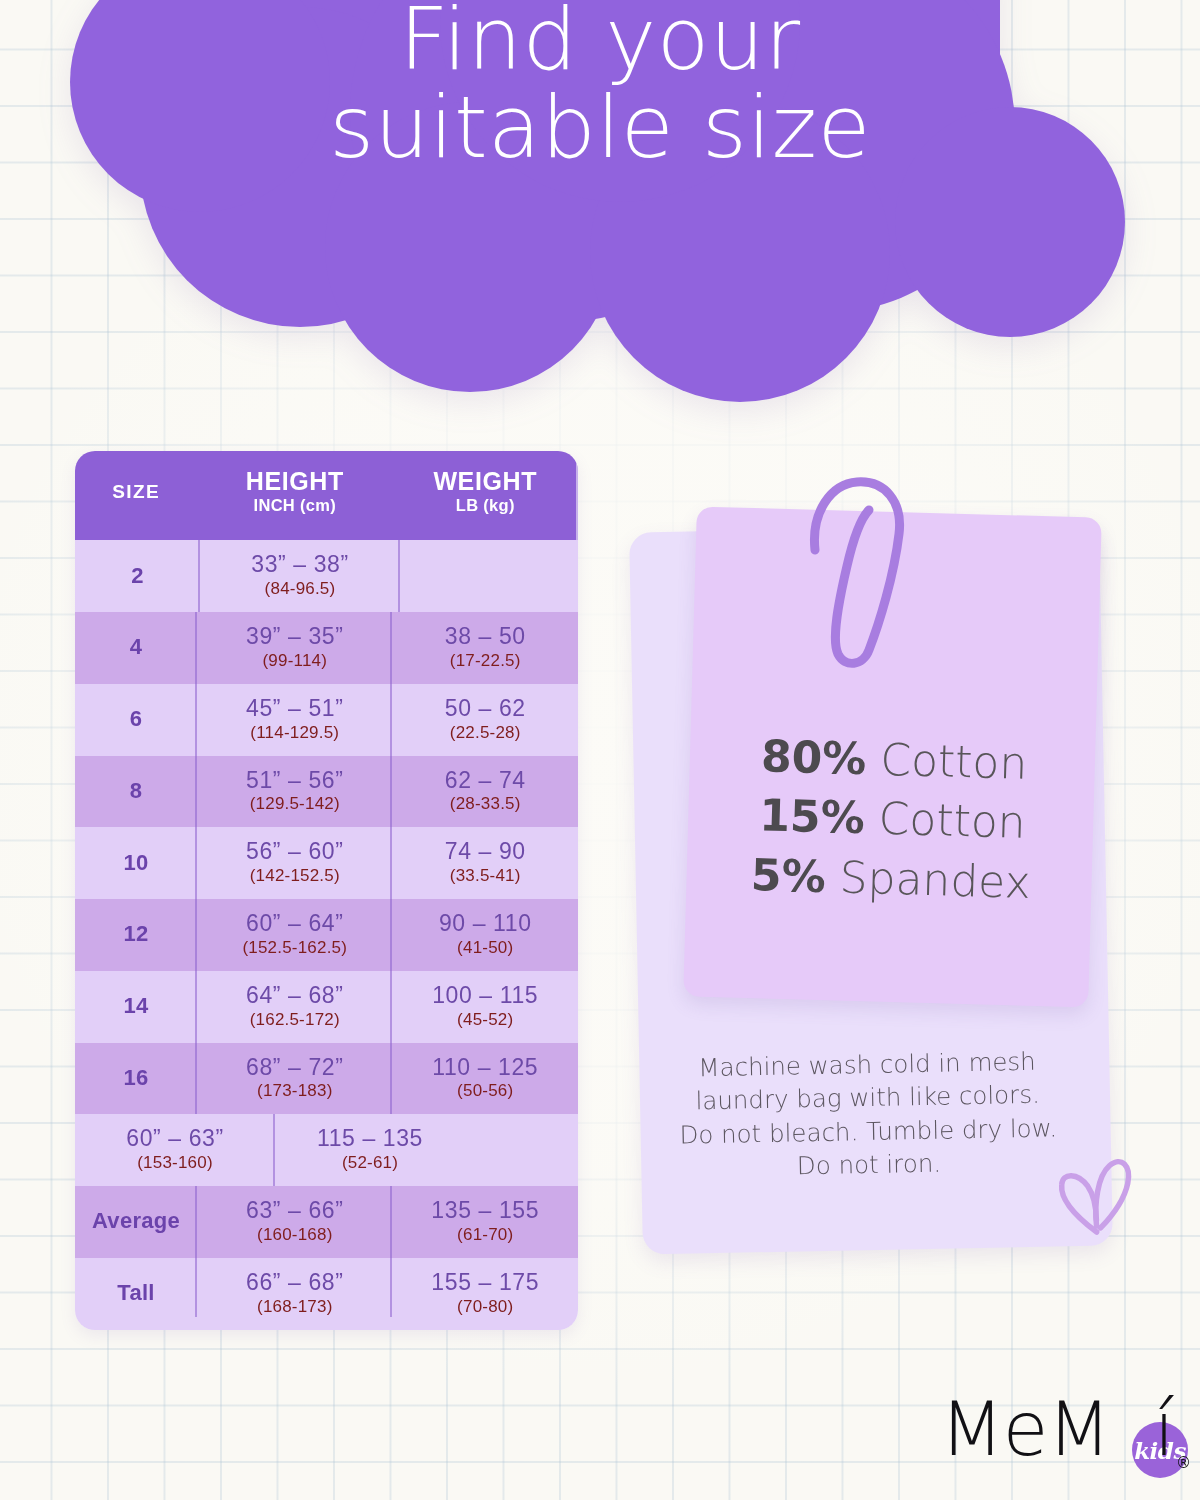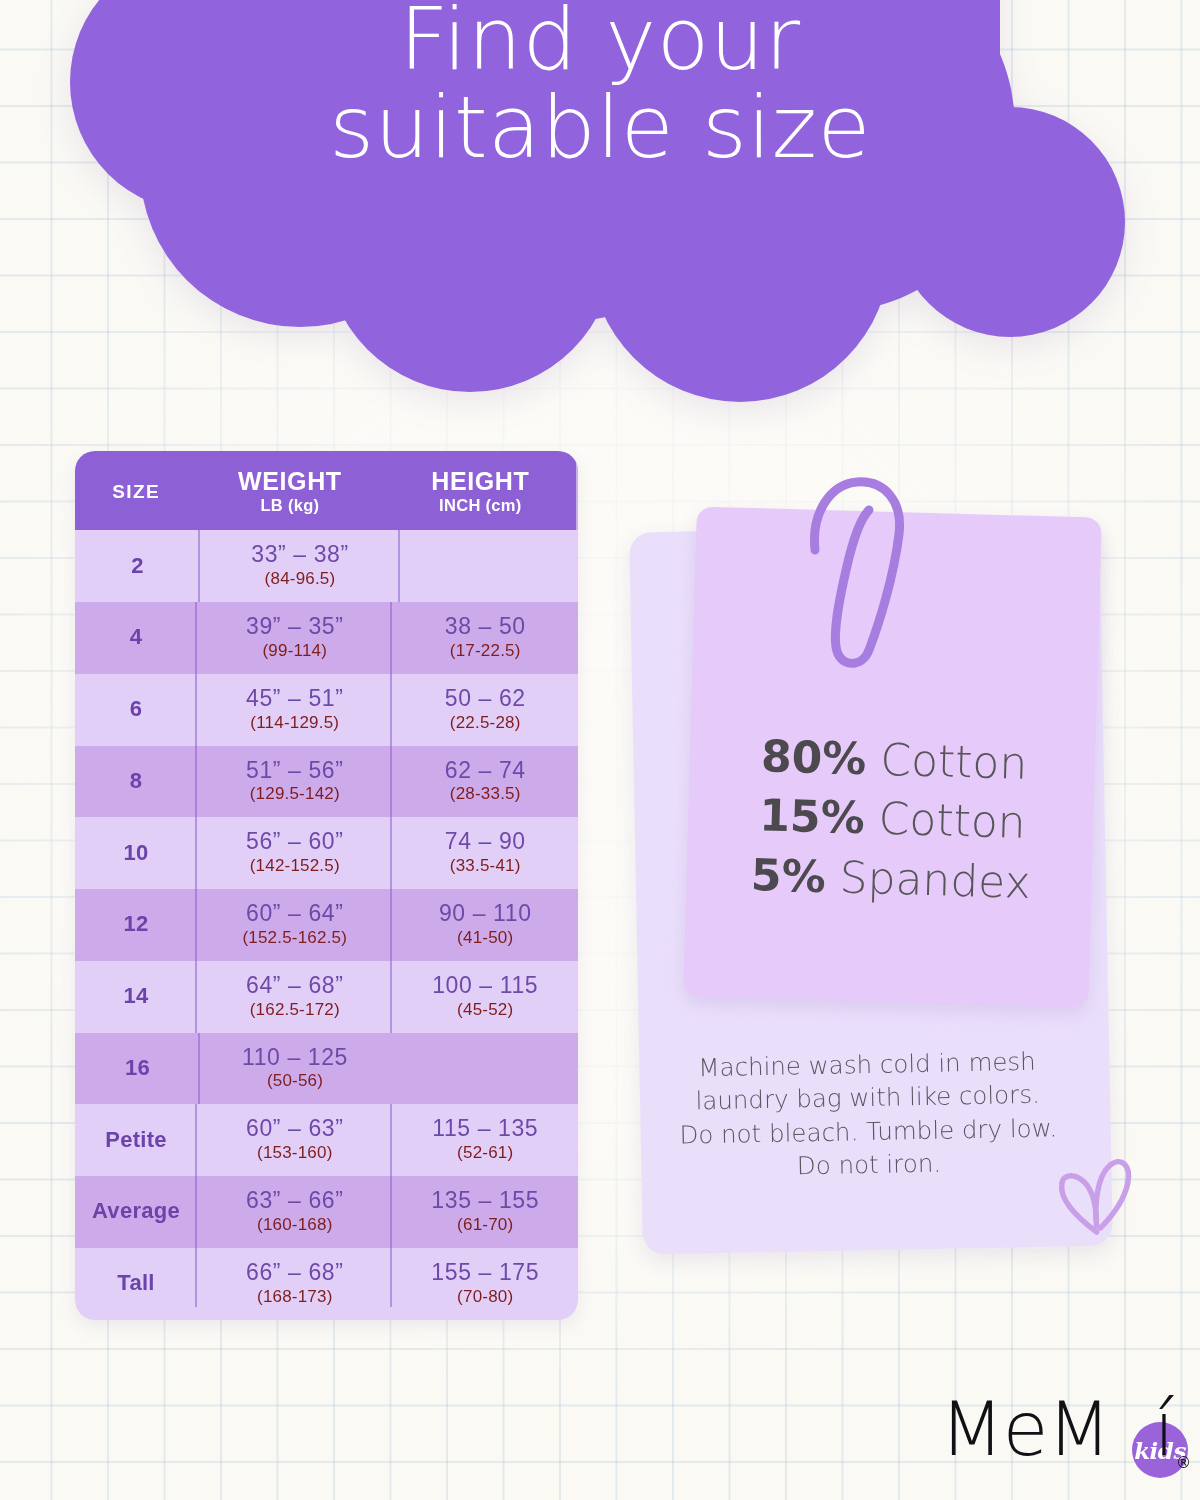--- a/index.html
+++ b/index.html
@@ -36,21 +36,21 @@
   #cloud-title .ln{display:block;}
 
   
   #size-table{
     position:absolute;left:75px;top:451px;width:503px;
     border-radius:20px;overflow:hidden;
     box-shadow:0 6px 16px rgba(130,100,180,.11);
   }
   .thead{display:flex;background:#8d60d6;}
   .thead .cell{
-    color:#fff;text-align:center;padding:17px 2px 15px;
+    color:#fff;text-align:center;padding:17px 2px 25px;
     display:flex;flex-direction:column;justify-content:center;
   }
   .th-main{font-size:25px;font-weight:bold;letter-spacing:.6px;line-height:1.05;}
   .th-sub{font-size:16.5px;font-weight:bold;letter-spacing:.3px;margin-top:2px;}
   .th-size{font-size:19px;font-weight:bold;letter-spacing:1.4px;}
 
   .trow{display:flex;position:relative;}
   .trow.odd{background:#e2cff8;}
   .trow.even{background:#cdaae9;}
   .trow .cell{
@@ -158,28 +158,28 @@
     <span class="ln">Find your</span>
     <span class="ln">suitable size</span>
   </div>
 </div>
 
 <div id="size-table">
   <div class="thead">
     <div class="cell c-size">
       <span class="th-size">SIZE</span>
     </div>
+    <div class="cell c-height">
+      <span class="th-main">HEIGHT</span>
+      <span class="th-sub">INCH (cm)</span>
+    </div>
     <div class="cell c-weight">
       <span class="th-main">WEIGHT</span>
       <span class="th-sub">LB (kg)</span>
     </div>
-    <div class="cell c-height">
-      <span class="th-main">HEIGHT</span>
-      <span class="th-sub">INCH (cm)</span>
-    </div>
   </div>
   <div id="table-body">
       <div class="trow odd">
         <div class="cell c-size">
           <span class="v-size">2</span>
         </div>
         <div class="cell c-height">
           <span class="v-main">33” – 38”</span>
           <span class="v-sub">(84-96.5)</span>
         </div>
@@ -259,29 +259,30 @@
         </div>
         <div class="cell c-weight">
           <span class="v-main">100 – 115</span>
           <span class="v-sub">(45-52)</span>
         </div>
       </div>
       <div class="trow even">
         <div class="cell c-size">
           <span class="v-size">16</span>
         </div>
+        <div class="cell c-height">
+          <span class="v-main">68” – 72”</span>
+          <span class="v-sub">(173-183)</span>
+        </div>
         <div class="cell c-weight">
           <span class="v-main">110 – 125</span>
           <span class="v-sub">(50-56)</span>
         </div>
       </div>
       <div class="trow odd">
-        <div class="cell c-size">
-          <span class="v-size">Petite</span>
-        </div>
         <div class="cell c-height">
           <span class="v-main">60” – 63”</span>
           <span class="v-sub">(153-160)</span>
         </div>
         <div class="cell c-weight">
           <span class="v-main">115 – 135</span>
           <span class="v-sub">(52-61)</span>
         </div>
       </div>
       <div class="trow even">

